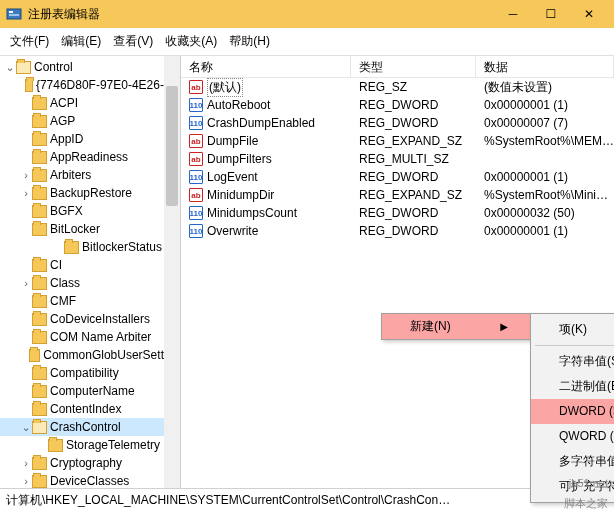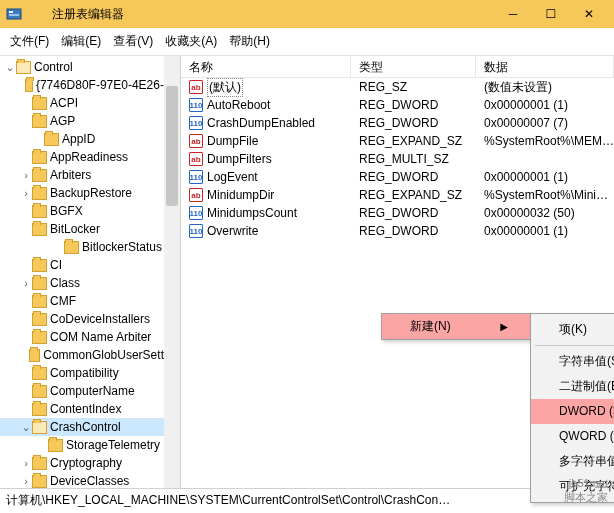--- a/index.html
+++ b/index.html
@@ -1,19 +1,19 @@
 <!DOCTYPE html>
 <html><head>
 <meta charset="utf-8">
 <style>
 * { box-sizing: border-box; margin: 0; padding: 0; }
 body { font-family: "Microsoft YaHei", Tahoma, sans-serif; font-size: 12px; background: #fff; width: 614px; height: 513px; overflow: hidden; position: relative; }
 .titlebar { background: #f6c759; height: 28px; display: flex; align-items: center; padding: 0 6px; }
 .titlebar .icon { width: 16px; height: 16px; margin-right: 6px; }
-.titlebar .title { flex: 1; font-size: 12px; margin-left: 24px; }
+.titlebar .title { flex: 1; font-size: 12px; }
 .tbtn { width: 38px; height: 22px; display: flex; align-items: center; justify-content: center; }
 .tbtn.close { background: transparent; }
 .menubar { background: #fff; border-bottom: 1px solid #e0e0e0; padding: 3px 6px; display: flex; gap: 4px; }
 .menubar span { padding: 2px 4px; }
 .main { display: flex; height: 432px; }
 .tree { width: 205px; border-right: 1px solid #d0d0d0; overflow: hidden; padding: 2px 0; position: relative; }
 .node { display: flex; align-items: center; height: 18px; padding-right: 4px; white-space: nowrap; }
 .ex { width: 12px; text-align: center; color: #666; font-size: 11px; cursor: pointer; }
 .fold { width: 15px; height: 13px; background: #f6c759; border: 1px solid #d4a030; margin-right: 3px; position: relative; }
 .fold::before { content:""; position:absolute; top:-3px; left:0; width:6px; height:3px; background:#f6c759; border:1px solid #d4a030; border-bottom:none; }
@@ -33,21 +33,21 @@
 .ctx { position: absolute; background: #f2f2f2; border: 1px solid #a0a0a0; box-shadow: 2px 2px 4px rgba(0,0,0,.2); font-size: 12px; }
 .ctx1 { left: 200px; top: 257px; width: 150px; }
 .ctx .item { padding: 4px 22px 4px 28px; display: flex; justify-content: space-between; align-items: center; }
 .ctx .item.hl { background: #fca5a5; }
 .ctx .item .arrow { font-size: 10px; }
 .ctx2 { left: 349px; top: 257px; width: 160px; padding: 3px 0; }
 .ctx2 .item { padding: 4px 12px 4px 28px; }
 .ctx2 .sep { height: 1px; background: #c8c8c8; margin: 3px 4px; }
 .status { border-top: 1px solid #d0d0d0; padding: 3px 6px; height: 22px; white-space: nowrap; overflow: hidden; }
 .watermark { position: absolute; right: 6px; bottom: 24px; font-size: 11px; color: #888; }
-.watermark2 { position: absolute; right: 6px; bottom: 8px; font-size: 11px; color: #888; }
+.watermark2 { position: absolute; right: 6px; bottom: 2px; font-size: 11px; color: #888; }
 .tree-sb { position:absolute; right:0; top:0; bottom:0; width:16px; background:#f0f0f0; }
 .tree-sb .th { position:absolute; left:2px; right:2px; top:30px; height:120px; background:#c6c6c6; border-radius:2px; }
 </style>
 </head>
 <body>
 
 <div class="titlebar">
   <svg class="icon" viewBox="0 0 16 16">
       <rect x="1" y="3" width="14" height="10" fill="#3a7abd" stroke="#1a4a7d"></rect>
       <rect x="3" y="5" width="4" height="2" fill="#fff"></rect>
@@ -85,21 +85,21 @@
       <div class="node" style="padding-left: 20px;">
         <span class="ex"> </span>
         <span class="fold"></span>
         <span>ACPI</span>
       </div>
       <div class="node" style="padding-left: 20px;">
         <span class="ex"> </span>
         <span class="fold"></span>
         <span>AGP</span>
       </div>
-      <div class="node" style="padding-left: 32px;">
+      <div class="node" style="padding-left: 20px;">
         <span class="ex"> </span>
         <span class="fold"></span>
         <span>AppID</span>
       </div>
       <div class="node" style="padding-left: 20px;">
         <span class="ex"> </span>
         <span class="fold"></span>
         <span>AppReadiness</span>
       </div>
       <div class="node" style="padding-left: 20px;">

